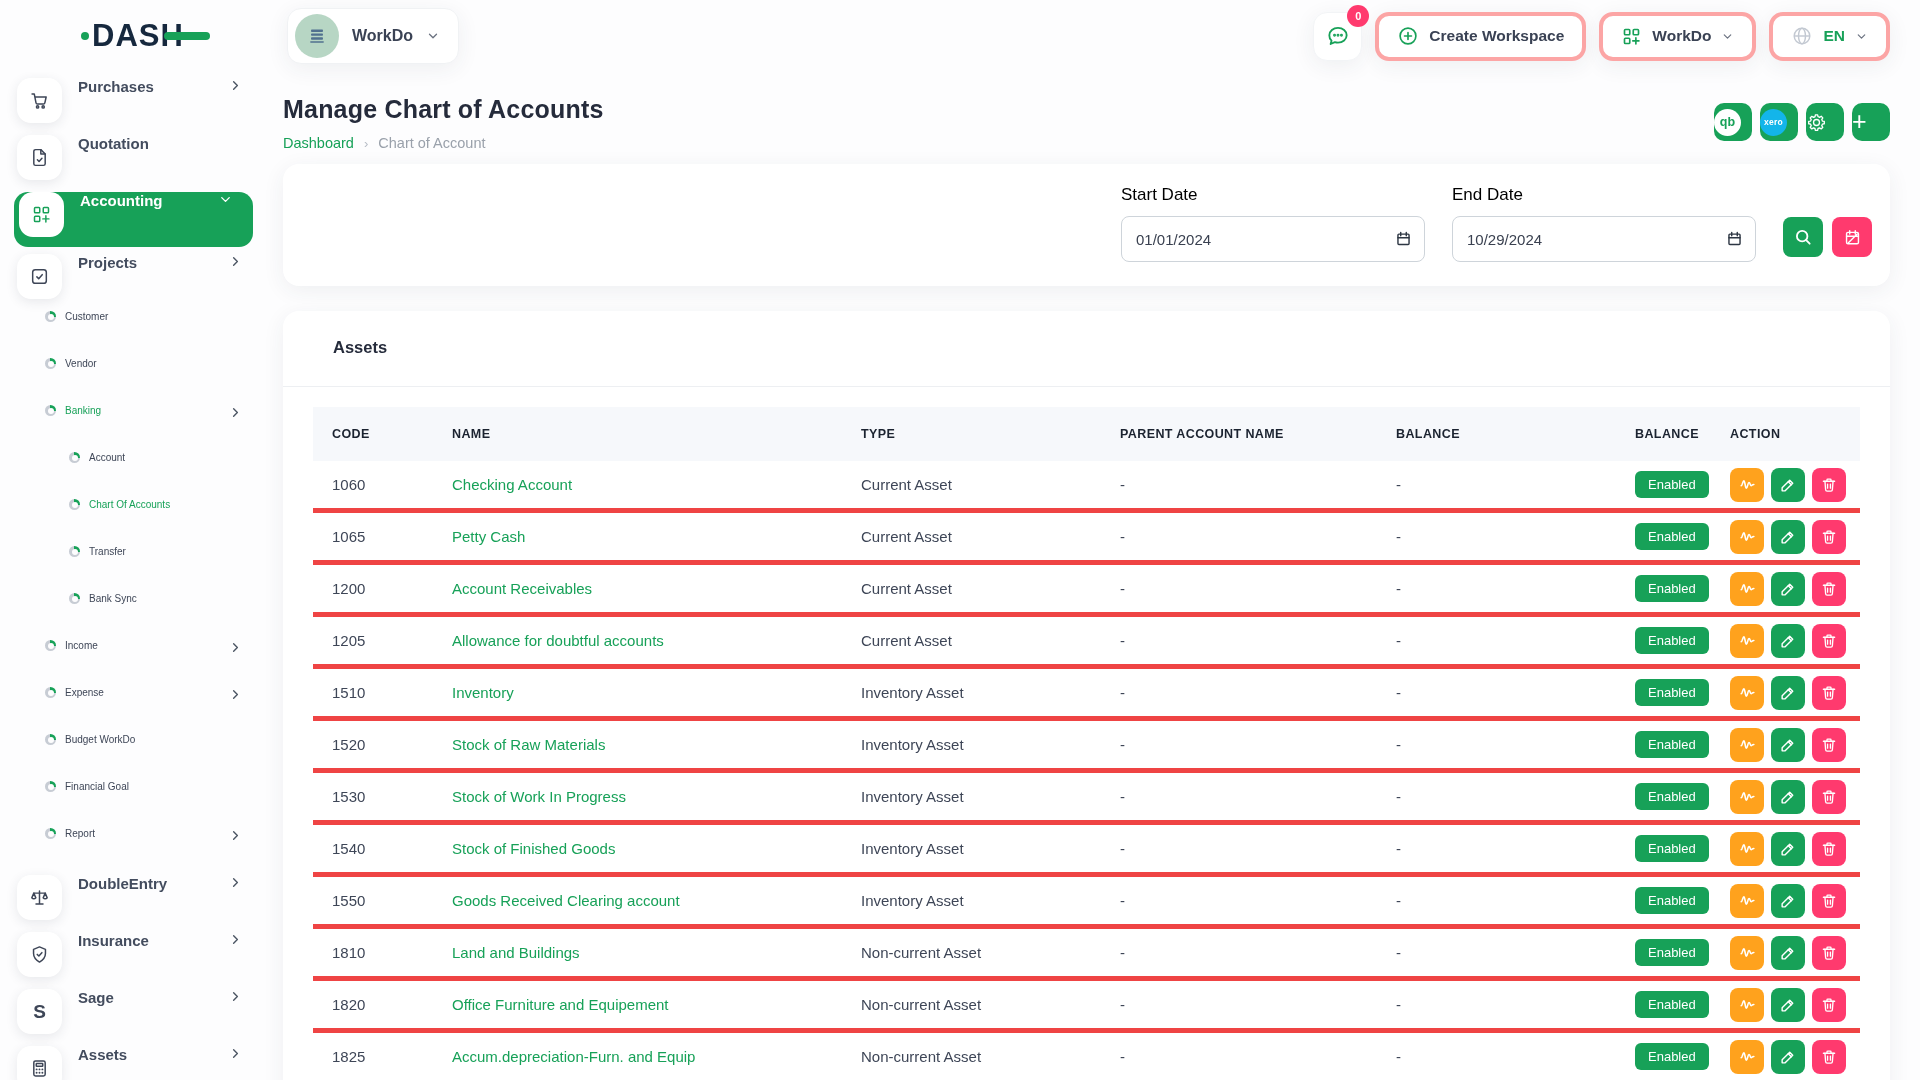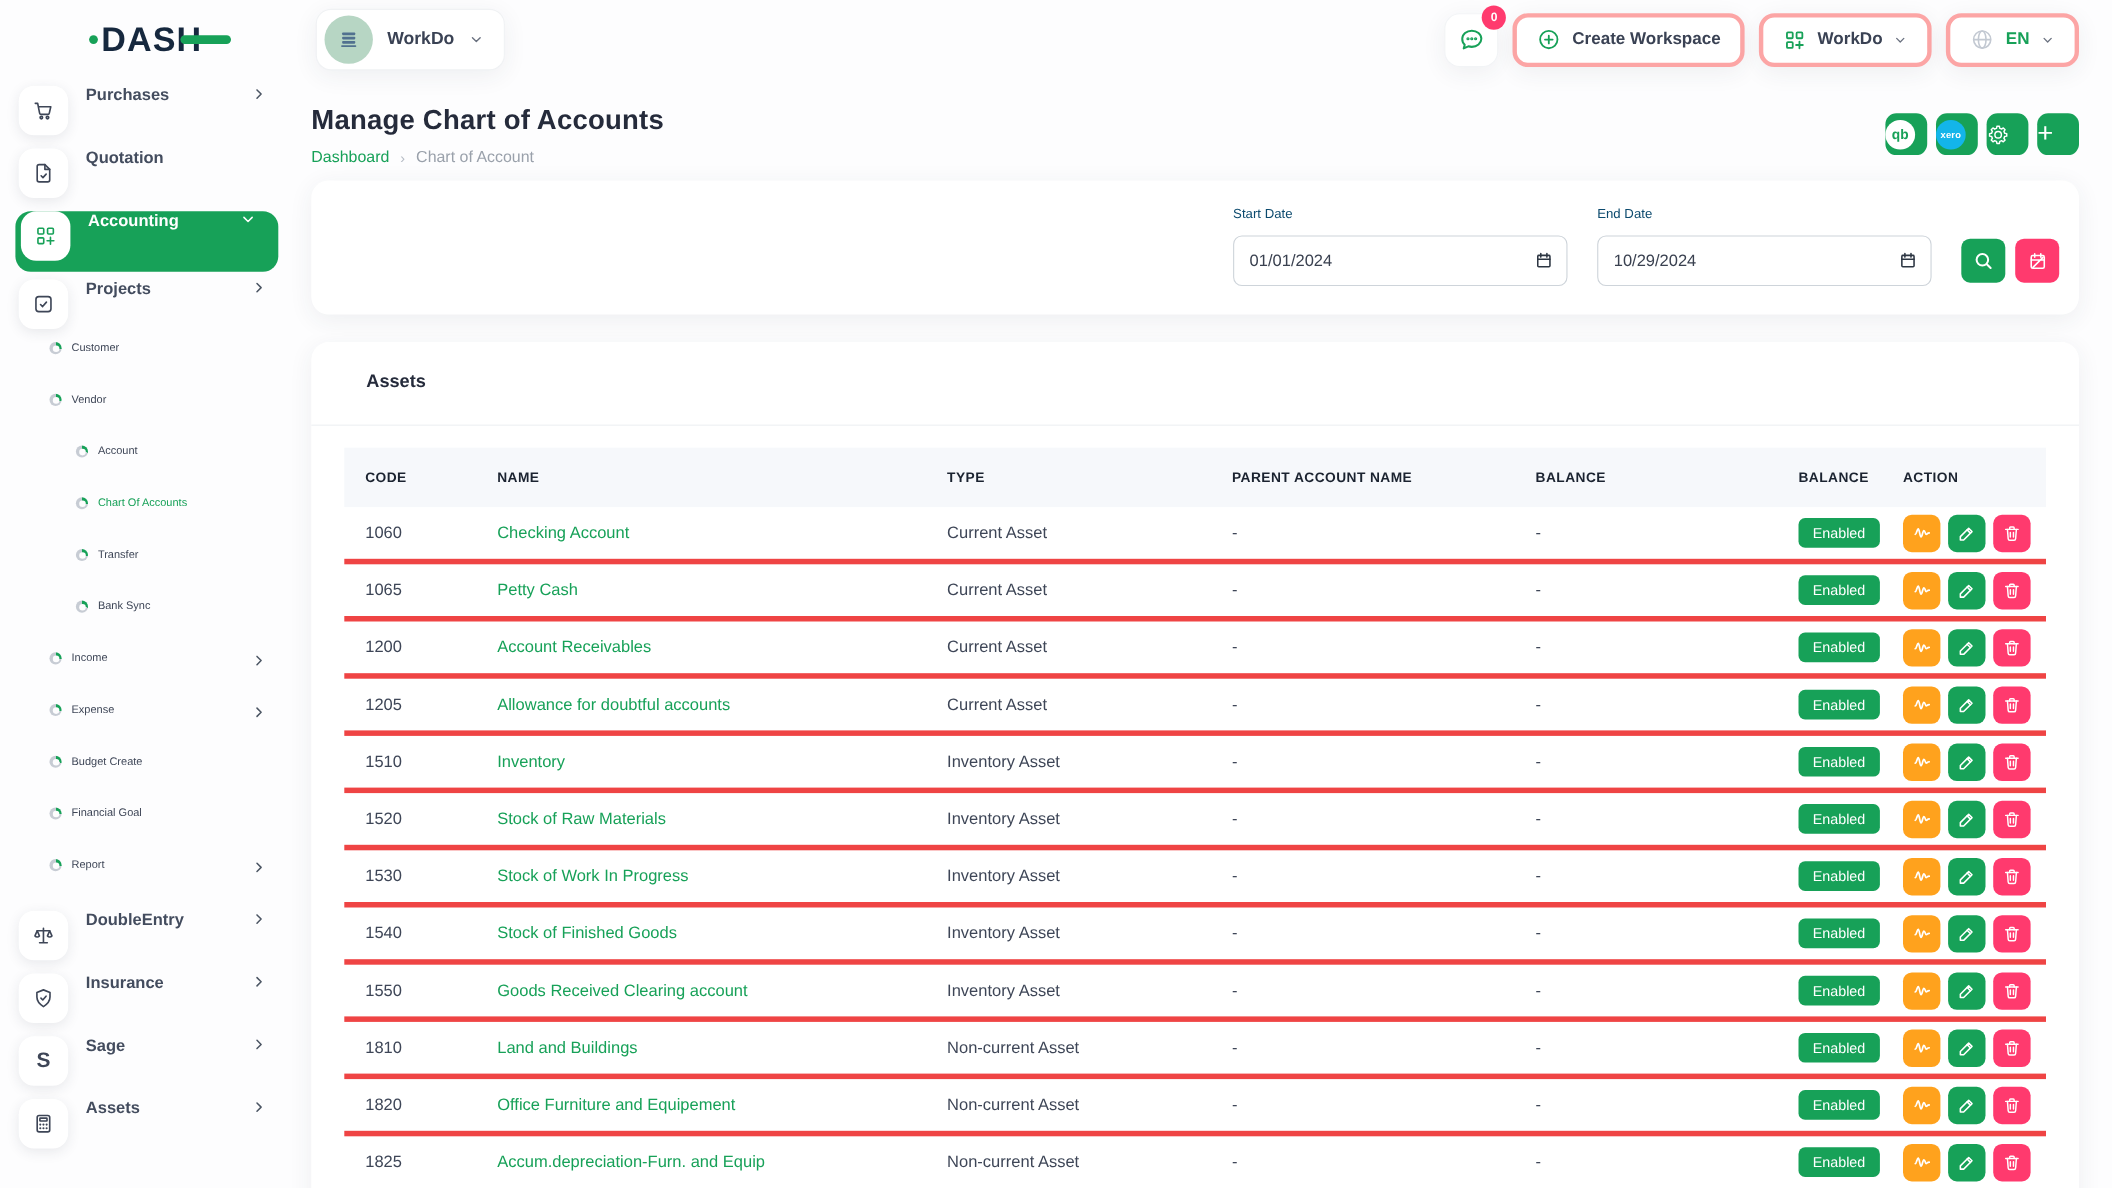--- a/index.html
+++ b/index.html
@@ -72,21 +72,21 @@
   .qa{width:38px;height:38px;border-radius:10px;border:none;background:var(--primary);
     display:flex;align-items:center;cursor:pointer;color:#fff}
   .qa-circle{width:27px;height:27px;border-radius:50%;background:#fff;color:var(--primary);
     font-weight:800;font-size:12.5px;display:flex;align-items:center;justify-content:center}
   .qa-circle.xero{background:var(--xero);color:#fff;font-size:8.5px;font-weight:700;letter-spacing:.2px}
   .qa .plus{font-size:25px;font-weight:400;line-height:1;margin-top:-2px}
 
   .filter-card{margin-top:13px;height:122px;background:#fff;border-radius:16px;box-shadow:var(--card-shadow);
     display:flex;justify-content:flex-end;padding:21px 18px 0 0;gap:27px}
   .f-field{width:304px}
-  .f-field label{font-size:12px;color:#0c4a6e}
+  .f-field label{font-size:17px;color:#000000}
   .date-box{margin-top:11px;position:relative}
   .date-box input{width:100%;height:46px;border:1px solid #CED4DA;border-radius:8px;
     padding:0 42px 0 14px;font-size:15px;color:#3A4150;background:#fff;outline:none}
   .cal-ic{position:absolute;right:12px;top:13px;color:#2D3643;pointer-events:none;display:flex}
   .f-btns{display:flex;gap:9px;margin-top:32px}
   .sq-btn{width:40px;height:40px;border-radius:8px;border:none;display:flex;align-items:center;
     justify-content:center;cursor:pointer;color:#fff}
   .sq-btn.search{background:var(--primary)}
   .sq-btn.reset{background:var(--danger)}
 
@@ -241,20 +241,29 @@
         </span>
       </div>
       <div class="side-item sub1">
         <span class="bullet"></span>
         <span class="label">Customer</span>
       </div>
       <div class="side-item sub1">
         <span class="bullet"></span>
         <span class="label">Vendor</span>
       </div>
+      <div class="side-item sub1 highlight">
+        <span class="bullet"></span>
+        <span class="label">Banking</span>
+        <span class="chev">
+          <svg width="15" height="15" viewBox="0 0 24 24" fill="none" stroke="currentColor" stroke-width="2.2" stroke-linecap="round" stroke-linejoin="round">
+            <path d="M9 6l6 6-6 6"></path>
+          </svg>
+        </span>
+      </div>
       <div class="side-item sub2">
         <span class="bullet"></span>
         <span class="label">Account</span>
       </div>
       <div class="side-item sub2 highlight">
         <span class="bullet"></span>
         <span class="label">Chart Of Accounts</span>
       </div>
       <div class="side-item sub2">
         <span class="bullet"></span>
@@ -277,21 +286,21 @@
         <span class="bullet"></span>
         <span class="label">Expense</span>
         <span class="chev">
           <svg width="15" height="15" viewBox="0 0 24 24" fill="none" stroke="currentColor" stroke-width="2.2" stroke-linecap="round" stroke-linejoin="round">
             <path d="M9 6l6 6-6 6"></path>
           </svg>
         </span>
       </div>
       <div class="side-item sub1">
         <span class="bullet"></span>
-        <span class="label">Budget Create</span>
+        <span class="label">Budget WorkDo</span>
       </div>
       <div class="side-item sub1">
         <span class="bullet"></span>
         <span class="label">Financial Goal</span>
       </div>
       <div class="side-item sub1">
         <span class="bullet"></span>
         <span class="label">Report</span>
         <span class="chev">
           <svg width="15" height="15" viewBox="0 0 24 24" fill="none" stroke="currentColor" stroke-width="2.2" stroke-linecap="round" stroke-linejoin="round">

